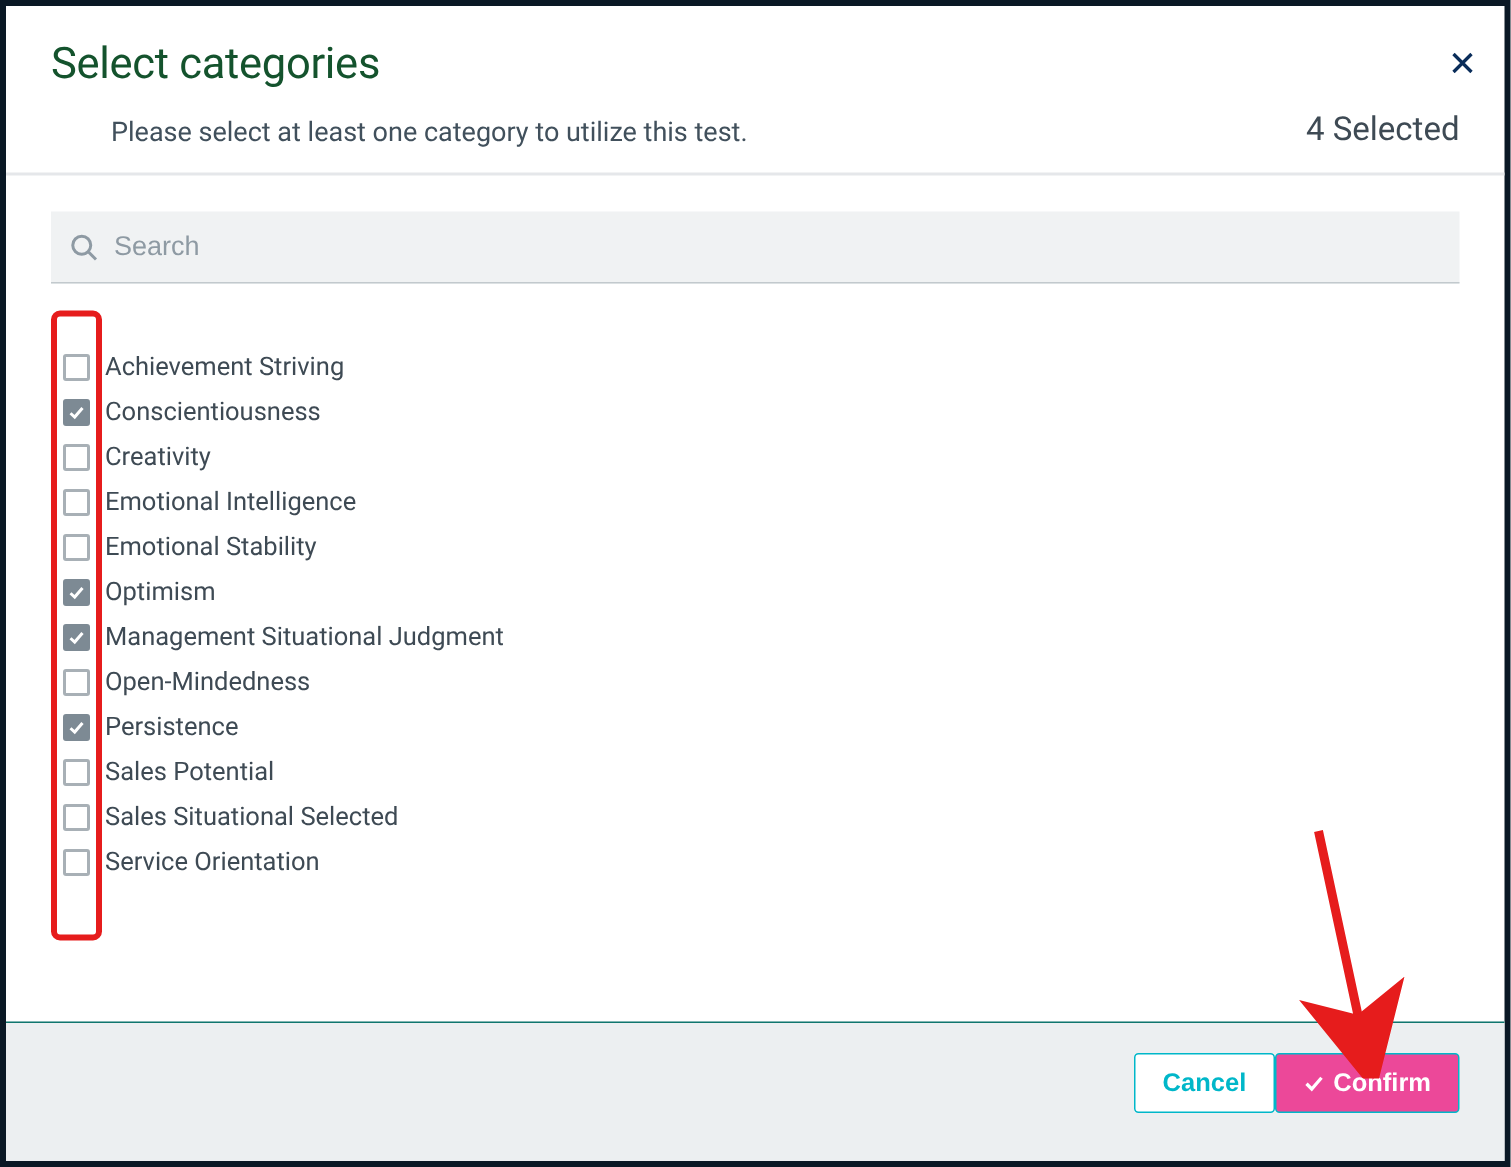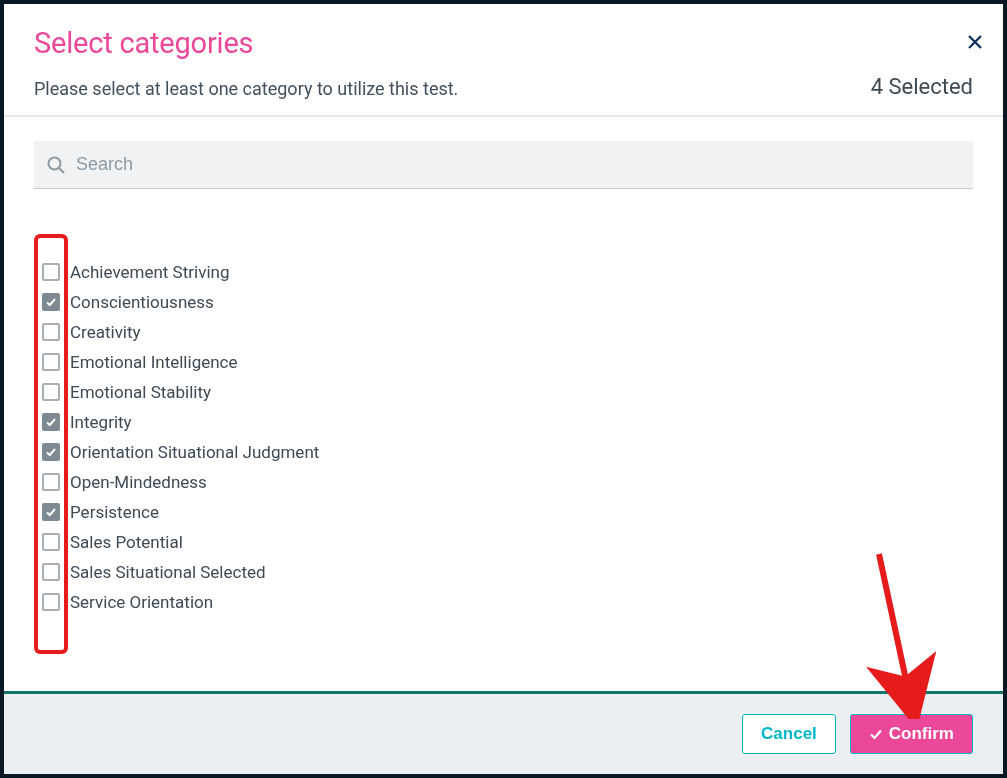--- a/index.html
+++ b/index.html
@@ -22,28 +22,29 @@
       flex-direction: column;
     }
     .modal-header {
       padding: 22px 30px 16px 30px;
       border-bottom: 2px solid #e5e7ea;
       position: relative;
     }
     .modal-title {
       font-size: 29px;
       font-weight: 400;
-      color: #ec4899;
+      color: #14532d;
       letter-spacing: -0.2px;
     }
     .modal-subrow {
       display: flex;
       justify-content: space-between;
       align-items: flex-end;
       margin-top: 14px;
+      margin-left: 40px;
     }
     .modal-subtitle {
       font-size: 18px;
       color: #41505c;
       font-weight: 400;
     }
     .selected-count {
       font-size: 22px;
       color: #3e4a54;
       font-weight: 400;
@@ -60,21 +61,20 @@
       display: flex;
       align-items: center;
       justify-content: center;
     }
     .modal-body {
       flex: 1;
       padding: 24px 30px 10px 30px;
       display: flex;
       flex-direction: column;
       overflow: hidden;
-      gap: 27px;
     }
     .search-box {
       background: #f0f2f3;
       border: none;
       border-bottom: 1px solid #c2c9cd;
       height: 48px;
       display: flex;
       align-items: center;
       padding: 0 12px;
     }
@@ -150,25 +150,24 @@
       border-color: #7d8a94;
     }
     .cb.checked svg { display: block; }
     .cb svg { display: none; }
     .cat-label {
       font-size: 17px;
       color: #3e4a54;
     }
     .modal-footer {
       background: #eceff1;
-      padding: 20px 30px 20px 30px;
+      padding: 20px 30px 32px 30px;
       display: flex;
       justify-content: flex-end;
-      gap: 14px;
-      border-top: 3px solid #0f766e;
+      border-top: 1px solid #0f766e;
     }
     .btn {
       height: 40px;
       padding: 0 18px;
       border-radius: 3px;
       font-size: 17px;
       font-weight: 600;
       cursor: pointer;
       display: flex;
       align-items: center;
@@ -248,29 +247,29 @@
           <div class="cat-row">
             <div class="cb"></div>
             <span class="cat-label">Emotional Stability</span>
           </div>
           <div class="cat-row">
             <div class="cb checked">
               <svg width="12" height="12" viewBox="0 0 12 12">
                 <path d="M2 6.5 L4.8 9 L10 3" stroke="#fff" stroke-width="2" fill="none"></path>
               </svg>
             </div>
-            <span class="cat-label">Integrity</span>
+            <span class="cat-label">Optimism</span>
           </div>
           <div class="cat-row">
             <div class="cb checked">
               <svg width="12" height="12" viewBox="0 0 12 12">
                 <path d="M2 6.5 L4.8 9 L10 3" stroke="#fff" stroke-width="2" fill="none"></path>
               </svg>
             </div>
-            <span class="cat-label">Orientation Situational Judgment</span>
+            <span class="cat-label">Management Situational Judgment</span>
           </div>
           <div class="cat-row">
             <div class="cb"></div>
             <span class="cat-label">Open-Mindedness</span>
           </div>
           <div class="cat-row">
             <div class="cb checked">
               <svg width="12" height="12" viewBox="0 0 12 12">
                 <path d="M2 6.5 L4.8 9 L10 3" stroke="#fff" stroke-width="2" fill="none"></path>
               </svg>

